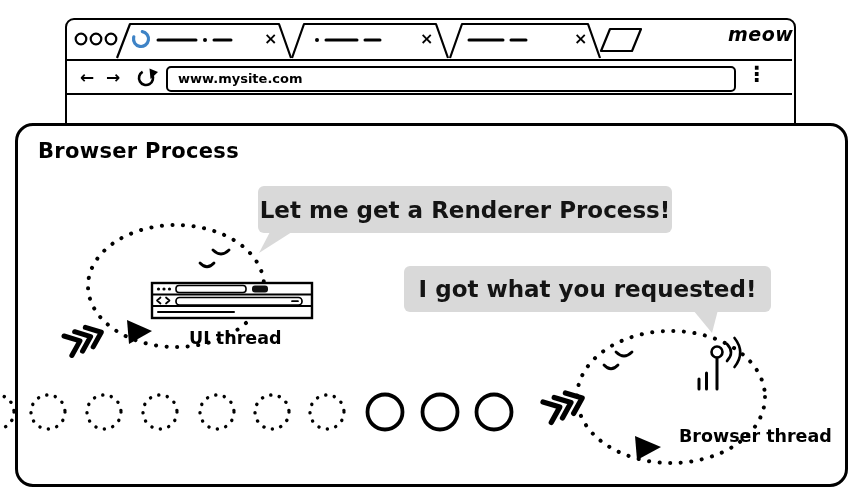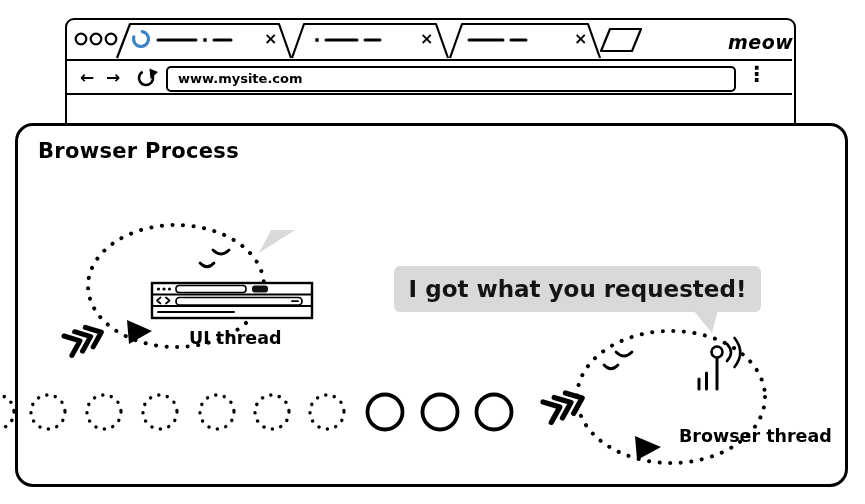--- a/index.html
+++ b/index.html
@@ -7,21 +7,21 @@
     position:relative;width:865px;height:504px;background:#ffffff;
     font-family:"DejaVu Sans", sans-serif;color:#000;overflow:hidden;
   }
   .abs{position:absolute;}
   
   .browser-window{
     left:65px;top:18px;width:727px;height:108px;
     border:2.5px solid #000;border-radius:9px 9px 0 0;background:#fff;
   }
   .brand{left:728px;top:23px;width:64px;text-align:center;
-    font-size:19px;font-weight:bold;font-style:italic;letter-spacing:.5px;margin-top:8px;}
+    font-size:19px;font-weight:bold;font-style:italic;letter-spacing:.5px;}
   .nav-glyph{font-weight:bold;font-size:17px;line-height:1;}
   .back{left:80px;top:69px;}
   .forward{left:106px;top:69px;}
   .menu{left:746px;top:64px;font-size:21px;font-weight:bold;}
   .url-box{
     left:166px;top:66px;width:566px;height:22px;
     border:2.2px solid #000;border-radius:5px;background:#fff;
   }
   .url-text{padding-left:10px;font-size:13px;font-weight:bold;line-height:22px;}
   .tab-close{font-size:16px;font-weight:bold;line-height:1;}
@@ -32,21 +32,21 @@
   .process-box{
     left:15px;top:123px;width:827px;height:358px;background:#fff;
     border:3px solid #000;border-radius:18px;
   }
   .process-title{left:38px;top:139px;font-size:21px;font-weight:bold;letter-spacing:.3px;}
   .bubble{
     background:#d9d9d9;border-radius:6px;display:flex;align-items:center;justify-content:center;
     font-size:23px;font-weight:600;color:#141414;white-space:nowrap;
   }
   .bubble1{left:258px;top:186px;width:414px;height:47px;}
-  .bubble2{left:394px;top:266px;width:367px;height:46px;}
+  .bubble2{left:404px;top:266px;width:367px;height:46px;}
   .thread-label{font-size:17.5px;font-weight:bold;white-space:nowrap;}
   .ui-label{left:189px;top:328px;}
   .net-label{left:679px;top:426px;}
   .artwork{left:0;top:0;width:865px;height:504px;pointer-events:none;}
 </style>
 </head>
 <body>
 
 <div class="stage">
 
@@ -62,20 +62,23 @@
   <span class="abs nav-glyph forward">→</span>
   <span class="abs nav-glyph menu">⋮</span>
 
   <div class="abs url-box">
     <div class="url-text">www.mysite.com</div>
   </div>
 
   <div class="abs process-box"></div>
   <div class="abs process-title">Browser Process</div>
 
+  <div class="abs bubble bubble1">
+    <span>Let me get a Renderer Process!</span>
+  </div>
   <div class="abs bubble bubble2">
     <span>I got what you requested!</span>
   </div>
 
   <div class="abs thread-label ui-label">UI thread</div>
   <div class="abs thread-label net-label">Browser thread</div>
 
   <svg class="abs artwork" viewBox="0 0 865 504" xmlns="http://www.w3.org/2000/svg">
 
     <g stroke="#000" stroke-width="2.2" fill="none">

